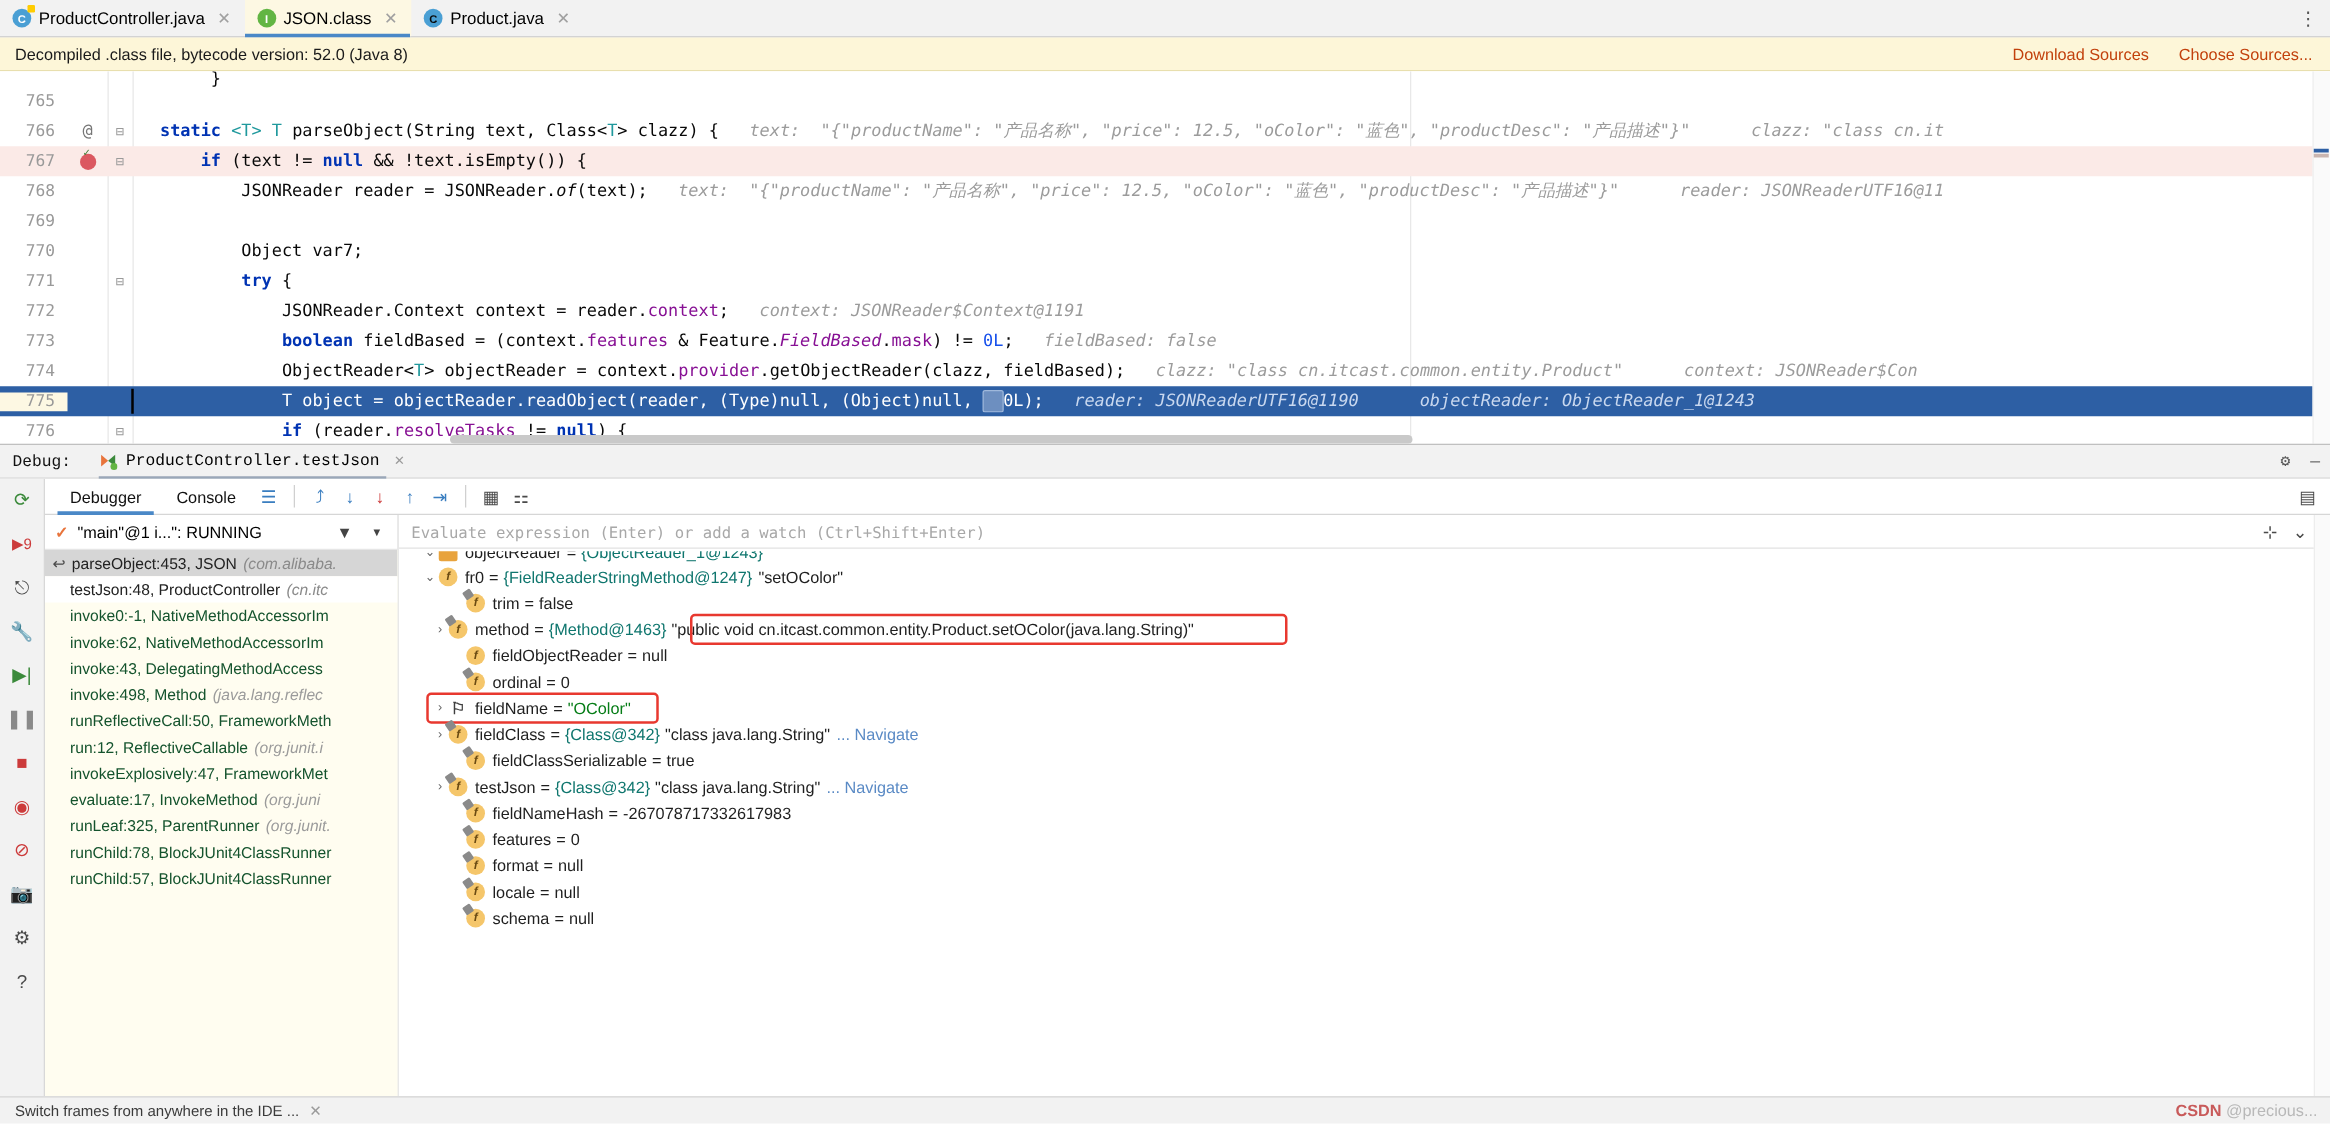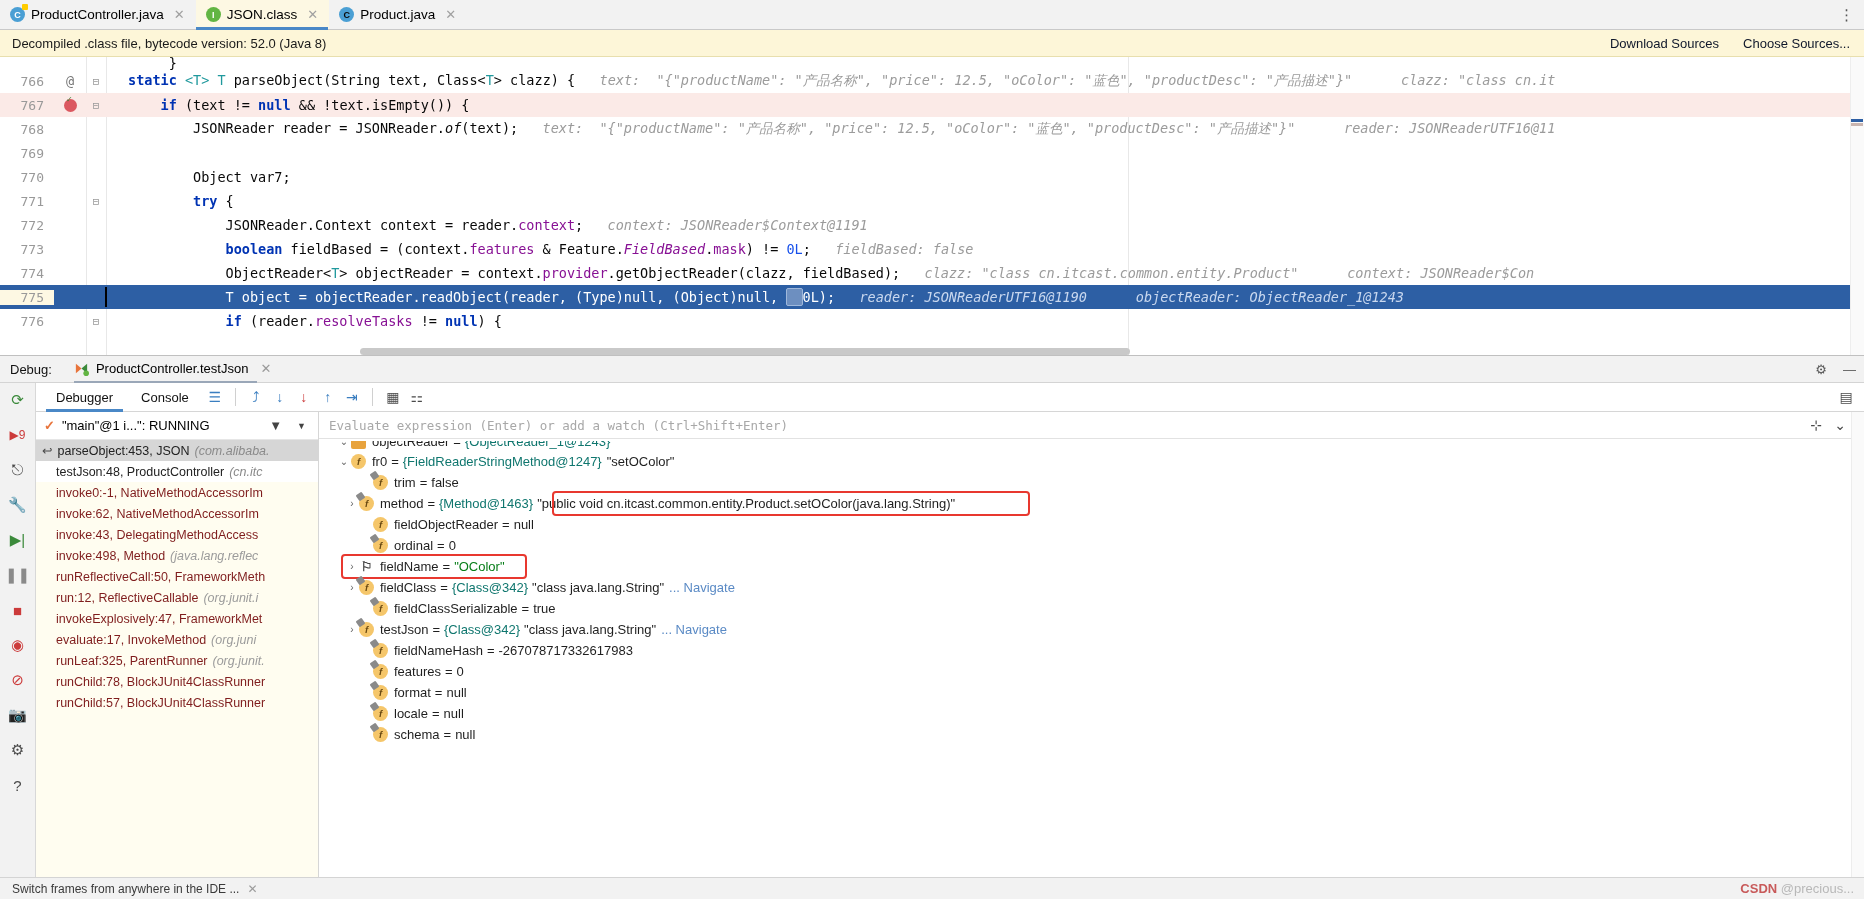--- a/index.html
+++ b/index.html
@@ -52,21 +52,21 @@
     letter-spacing: 0px; padding: 0 4px;
   }
 
   
   .notif {
     height: 27px; background: #fdf6d8; border-bottom: 1px solid #e8dfae;
     display: flex; align-items: center; padding: 0 12px;
     font-size: 13px; color: #1a1a1a; flex: 0 0 27px; position: relative;
   }
   .notif .links { position: absolute; right: 14px; display: flex; gap: 24px; }
-  .notif .links a { color: #0f172a; text-decoration: none; cursor: pointer; }
+  .notif .links a { color: #c2410c; text-decoration: none; cursor: pointer; }
 
   
   .editor {
     flex: 0 0 298px; position: relative; background: #ffffff; overflow: hidden;
     font-family: "DejaVu Sans Mono", "Liberation Mono", monospace;
     font-size: 13.5px;
   }
   .ed-rows { position: relative; }
   .ed-row { height: 24px; display: flex; align-items: center; position: relative; white-space: pre; }
   .ed-row.hl-pink { background: #fbeae7; }
@@ -116,21 +116,21 @@
   .ed-right-rail {
     position: absolute; right: 0; top: 0; bottom: 0; width: 14px; background: #fafafa;
     border-left: 1px solid #eee;
   }
   .rail-mark { position: absolute; right: 1px; width: 12px; height: 3px; }
 
   
   .debug-header {
     flex: 0 0 28px; background: #f2f2f2; border-top: 1px solid #c0c0c0;
     border-bottom: 1px solid #d4d4d4;
-    display: flex; align-items: center; padding: 0 10px; position: relative;
+    display: flex; align-items: center; padding: 0 10px; position: relative; font-family: Liberation Mono, monospace;
   }
   .debug-header .lbl { font-size: 13px; color: #111; margin-right: 22px; }
   .dbg-session {
     display: flex; align-items: center; gap: 7px; font-size: 13px;
     position: relative; padding-bottom: 2px;
   }
   .dbg-session::after {
     content:""; position:absolute; left:0; right:14px; bottom:-6px; height:3px; background:#9aa7b8;
   }
   .dbg-right-icons { position: absolute; right: 8px; display: flex; align-items: center; gap: 16px; color:#5a5a5a; }
@@ -168,21 +168,21 @@
   .thread-row .caret { position: absolute; right: 12px; color:#444; font-size: 9px;}
   .frames-list { flex: 1 1 auto; overflow: hidden; background: #fffdf0; }
   .frame-row {
     height: 21px; display: flex; align-items: center; gap: 5px; padding: 0 6px;
     font-size: 12.5px; white-space: nowrap; overflow: hidden;
   }
   .frame-row.sel { background: #d6d6d6; }
   .frame-row.white { background: #ffffff; }
   .frame-row .pkg { color: #8a8a8a; font-style: italic; }
   .frame-row .nm { color: #222; }
-  .frame-row.dim .nm { color: #7f1d1d; }
+  .frame-row.dim .nm { color: #14532d; }
   .frame-row.dim .pkg { color: #9b9b9b; }
 
   
   .vars-pane { flex: 1 1 auto; display: flex; flex-direction: column; overflow: hidden; background: #fff; position: relative; justify-content: space-between; }
   .eval-bar {
     height: 27px; border-bottom: 1px solid #e2e2e2; display: flex; align-items: center;
     padding: 0 10px; position: relative;
   }
   .eval-ph { font-family: "DejaVu Sans Mono", monospace; font-size: 12.5px; color: #a8a8a8; }
   .eval-bar .r-ico { position: absolute; color:#4a4a4a; font-size:14px; }
@@ -268,20 +268,27 @@
     <div class="ed-rows">
 
       <div class="ed-row" style="height:12px;">
         <div class="gutter-num"></div>
         <div class="gutter-mark"></div>
         <div class="gutter-fold"></div>
         <div class="gutter-bar"></div>
         <div class="code plain">     }</div>
       </div>
 
+      <div class="ed-row">
+        <div class="gutter-num">765</div>
+        <div class="gutter-mark"></div>
+        <div class="gutter-fold"></div>
+        <div class="gutter-bar"></div>
+        <div class="code"></div>
+      </div>
 
       <div class="ed-row">
         <div class="gutter-num">766</div>
         <div class="gutter-mark">@</div>
         <div class="gutter-fold">⊟</div>
         <div class="gutter-bar"></div>
         <div class="code"><span class="kw">static</span> <span class="ty">&lt;T&gt;</span> <span class="ty">T</span> <span class="plain">parseObject(String text, </span><span class="plain">Class&lt;</span><span class="ty">T</span><span class="plain">&gt; clazz) {</span>&nbsp;&nbsp;&nbsp;<span class="hint">text:  "{"productName": "产品名称", "price": 12.5, "oColor": "蓝色", "productDesc": "产品描述"}"      clazz: "class cn.it</span></div>
       </div>
 
       <div class="ed-row hl-pink">

